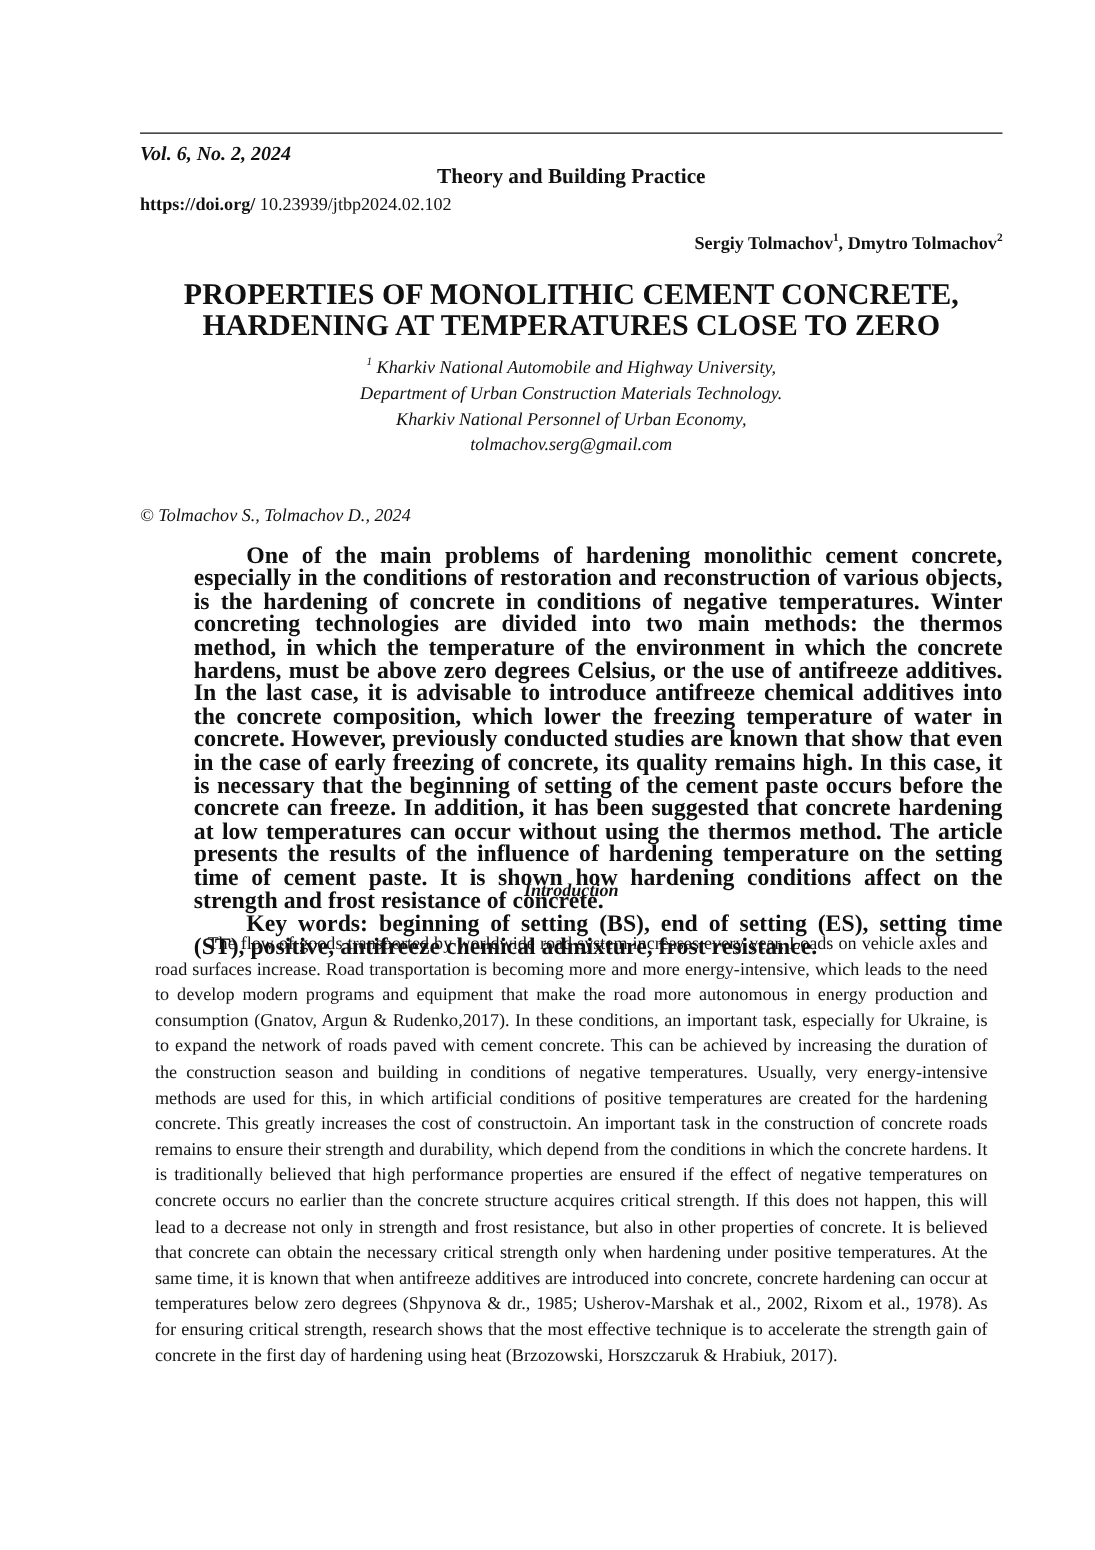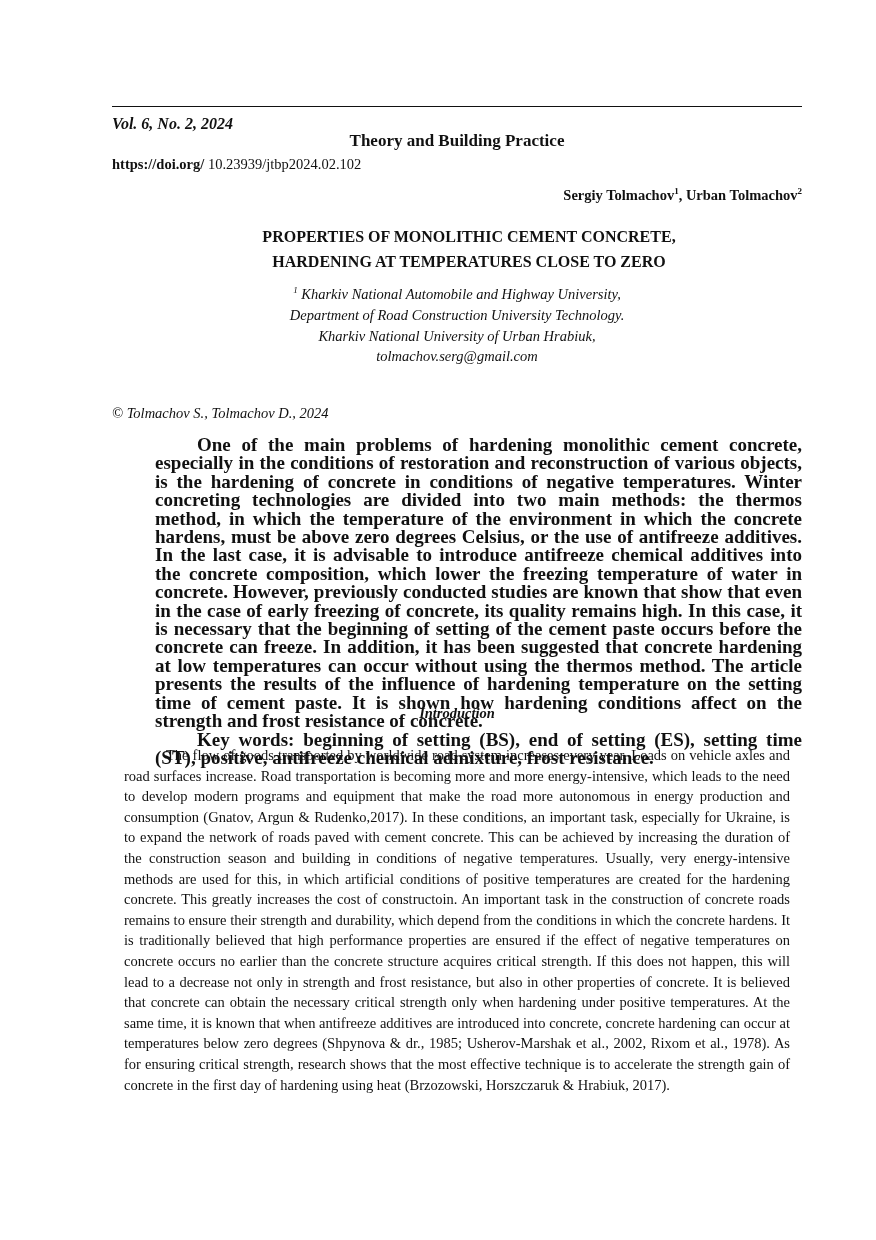--- a/index.html
+++ b/index.html
@@ -8,22 +8,22 @@
   .page { position: absolute; left: 112px; top: 0; width: 690px; }
   .journal { position: absolute; top: 85px; left: 0; width: 690px; text-align: center;
              font-weight: bold; font-size: 17px; line-height: 20px; margin-top: 46px; }
   .rule { position: absolute; top: 106px; left: 0; width: 690px; height: 0;
           border-top: 1.6px solid #111; }
   .vol { position: absolute; top: 114px; left: 0; font-weight: bold; font-size: 16px; line-height: 20px; font-style: italic; }
   .doi { position: absolute; top: 155px; left: 0; font-size: 14.5px; line-height: 18px; }
   .doi .pre { font-weight: bold; }
   .authors { position: absolute; top: 186px; right: 0; font-weight: bold; font-size: 14.5px; line-height: 18px; }
   sup { font-size: 9px; vertical-align: super; line-height: 0; }
-  .title { position: absolute; top: 224px; left: 12px; width: 690px; text-align: center;
-           font-weight: bold; font-size: 16px; line-height: 25px; }
+  .title { position: absolute; top: 224px; left: 0; width: 690px; text-align: center;
+           font-weight: bold; font-size: 24px; line-height: 25px; }
   .affil { position: absolute; top: 284px; left: 0; width: 690px; text-align: center;
            font-style: italic; font-size: 14.5px; line-height: 20.8px; }
   .copyright { position: absolute; top: 404px; left: 0; font-style: italic; font-size: 14.5px; line-height: 18px; }
   .abstract { position: absolute; top: 436px; left: 43px; width: 647px;
               font-weight: bold; font-size: 19px; line-height: 18.4px; text-align: justify; }
   .abstract p { margin: 0; text-indent: 42px; }
   .intro-h { position: absolute; top: 704px; left: 0; width: 690px; text-align: center;
              font-weight: bold; font-size: 14.5px; line-height: 18px; font-style: italic; }
   .intro { position: absolute; top: 733px; left: 0; width: 690px;
            font-size: 14.5px; line-height: 20.6px; text-align: justify; }
@@ -35,32 +35,32 @@
 <div class="page">
   <div class="journal">Theory and Building Practice</div>
   <div class="rule"></div>
   <div class="vol">Vol. 6, No. 2, 2024</div>
 
   <div class="doi">
     <span class="pre">https://doi.org/</span><span> 10.23939/jtbp2024.02.102</span>
   </div>
 
   <div class="authors">
-    <span>Sergiy Tolmachov</span><sup>1</sup><span>, </span><span>Urban Tolmachov</span><sup>2</sup>
+    <span>Sergiy Tolmachov</span><sup>1</sup><span>, </span><span>Dmytro Tolmachov</span><sup>2</sup>
   </div>
 
   <div class="title">
     <div>PROPERTIES OF MONOLITHIC CEMENT CONCRETE,</div>
     <div>HARDENING AT TEMPERATURES CLOSE TO ZERO</div>
   </div>
 
   <div class="affil">
     <div><sup>1</sup><span> Kharkiv National Automobile and Highway University,</span></div>
-    <div>Department of Road Construction University Technology.</div>
-    <div>Kharkiv National University of Urban Hrabiuk,</div>
+    <div>Department of Urban Construction Materials Technology.</div>
+    <div>Kharkiv National Personnel of Urban Economy,</div>
     <div>tolmachov.serg@gmail.com</div>
   </div>
 
   <div class="copyright">© Tolmachov S., Tolmachov D., 2024</div>
 
   <div class="abstract">
     <p>One of the main problems of hardening monolithic cement concrete, especially in the conditions of restoration and reconstruction of various objects, is the hardening of concrete in conditions of negative temperatures. Winter concreting technologies are divided into two main methods: the thermos method, in which the temperature of the environment in which the concrete hardens, must be above zero degrees Celsius, or the use of antifreeze additives. In the last case, it is advisable to introduce antifreeze chemical additives into the concrete composition, which lower the freezing temperature of water in concrete. However, previously conducted studies are known that show that even in the case of early freezing of concrete, its quality remains high. In this case, it is necessary that the beginning of setting of the cement paste occurs before the concrete can freeze. In addition, it has been suggested that concrete hardening at low temperatures can occur without using the thermos method. The article presents the results of the influence of hardening temperature on the setting time of cement paste. It is shown how hardening conditions affect on the strength and frost resistance of concrete.</p>
     <p>Key words: beginning of setting (BS), end of setting (ES), setting time (ST), positive, antifreeze chemical admixture, frost resistance.</p>
   </div>
 

